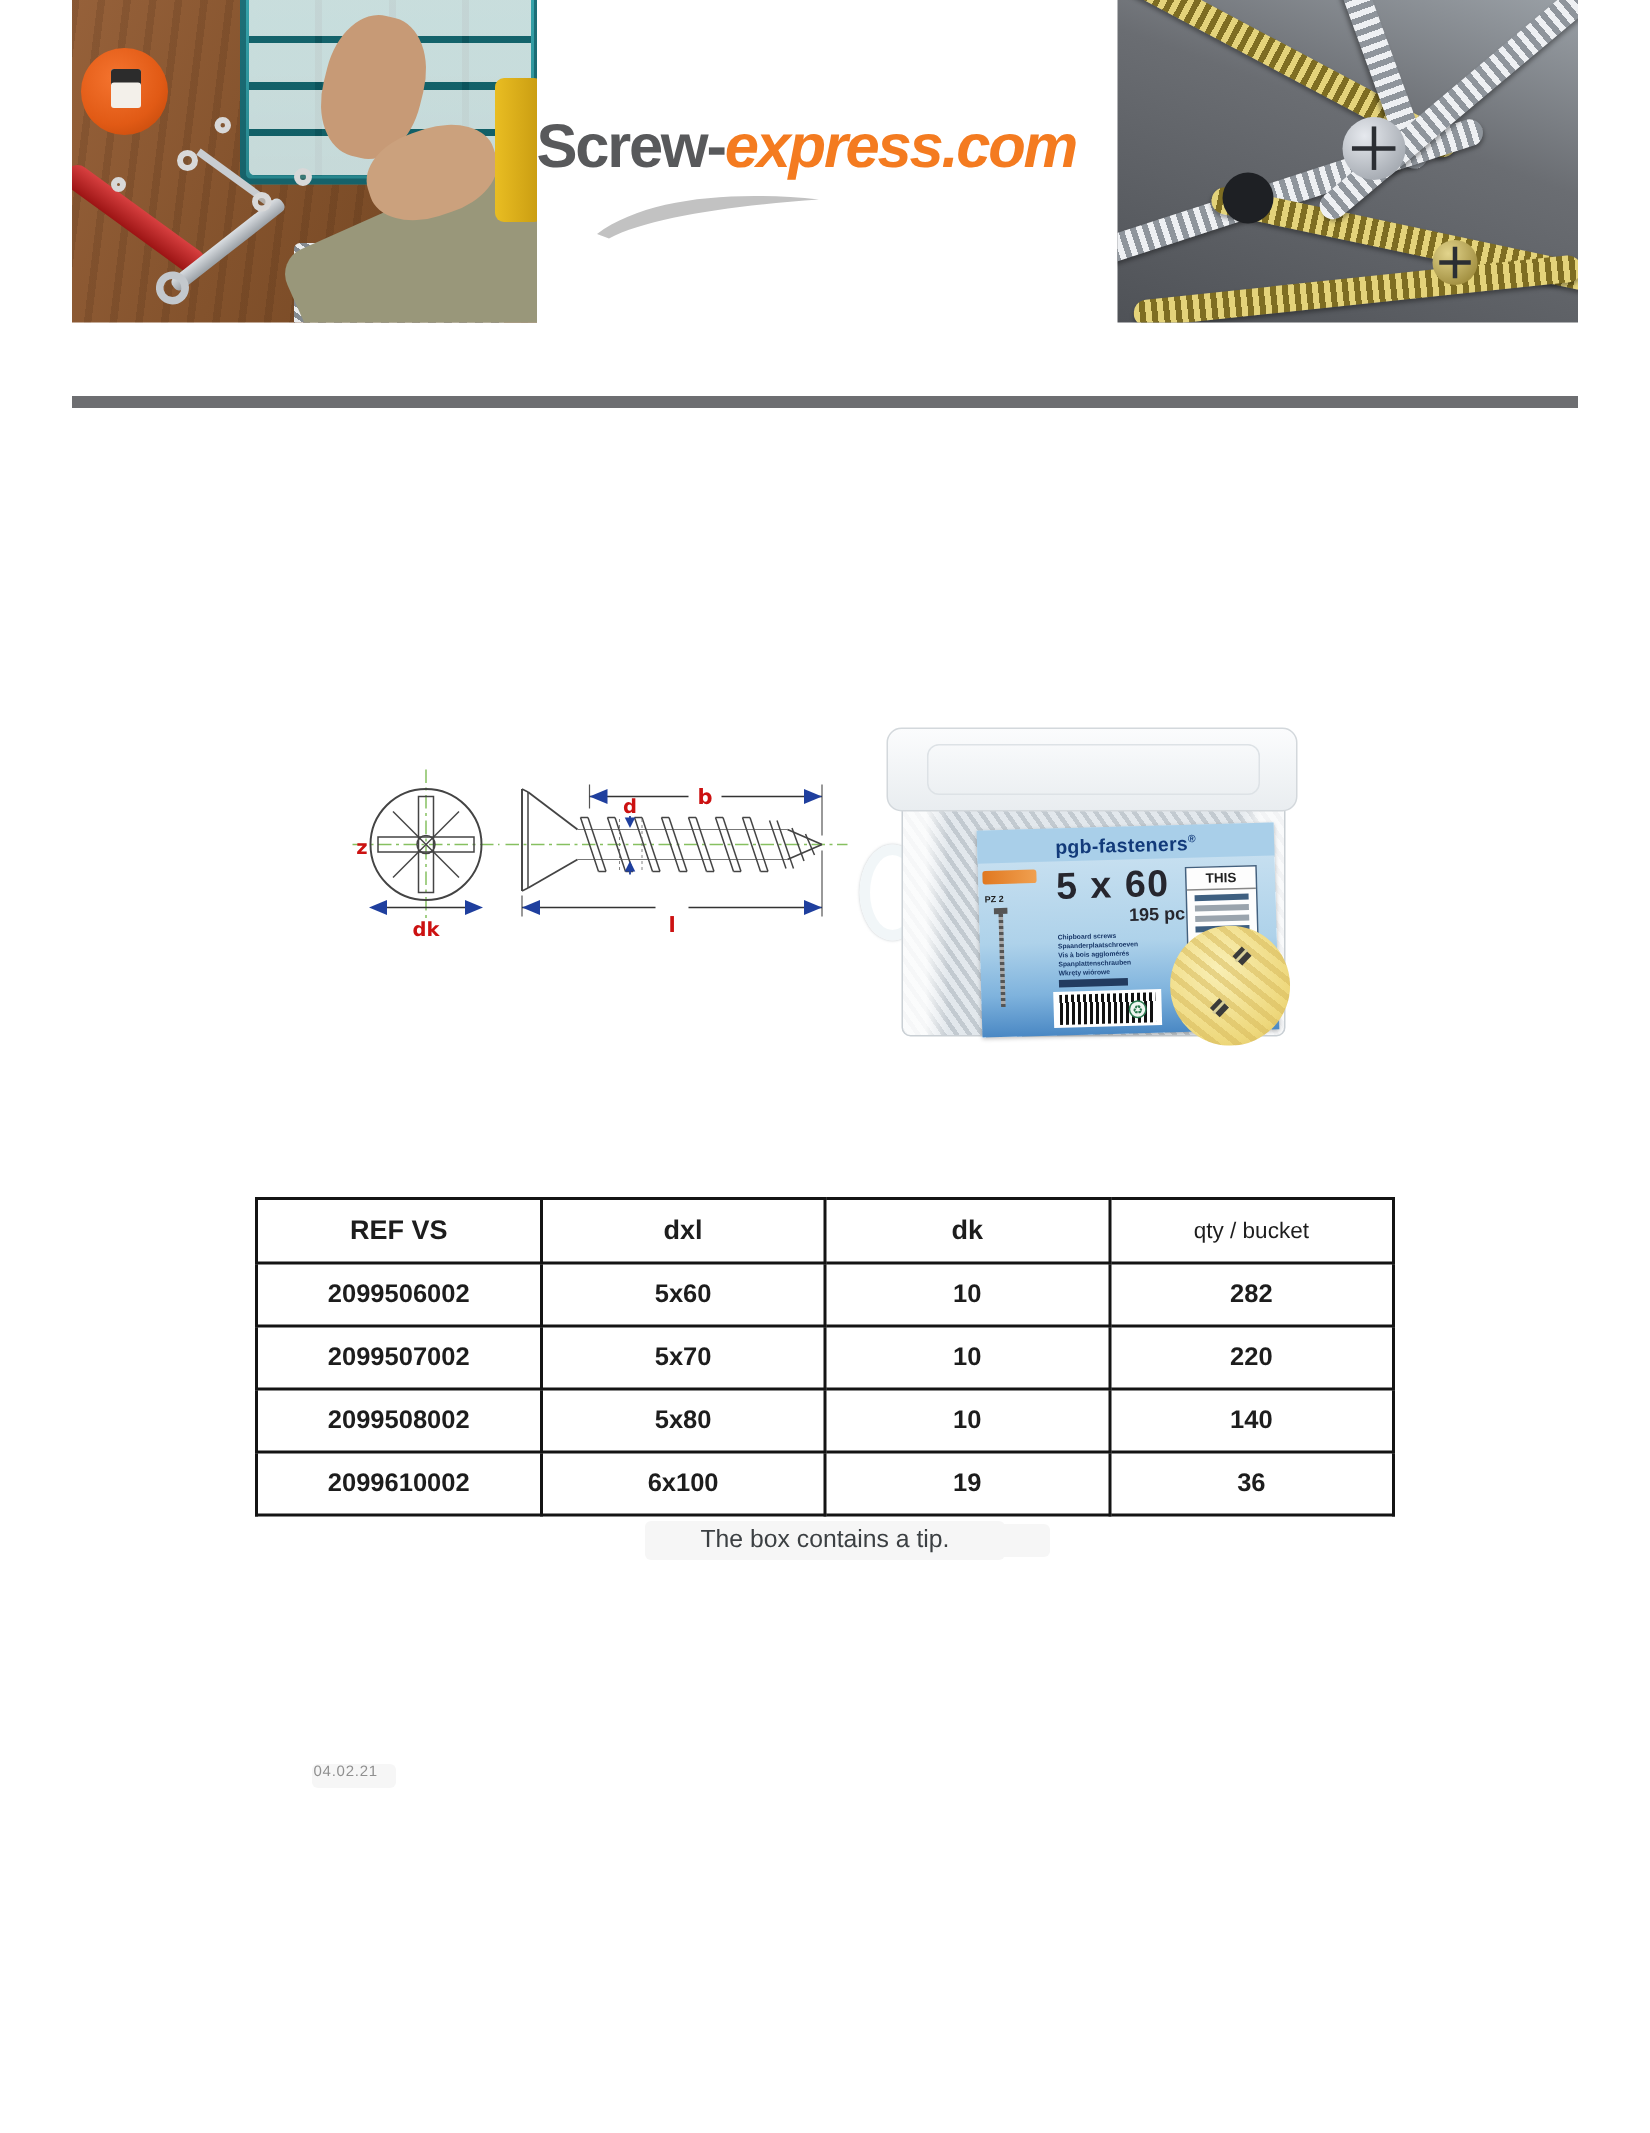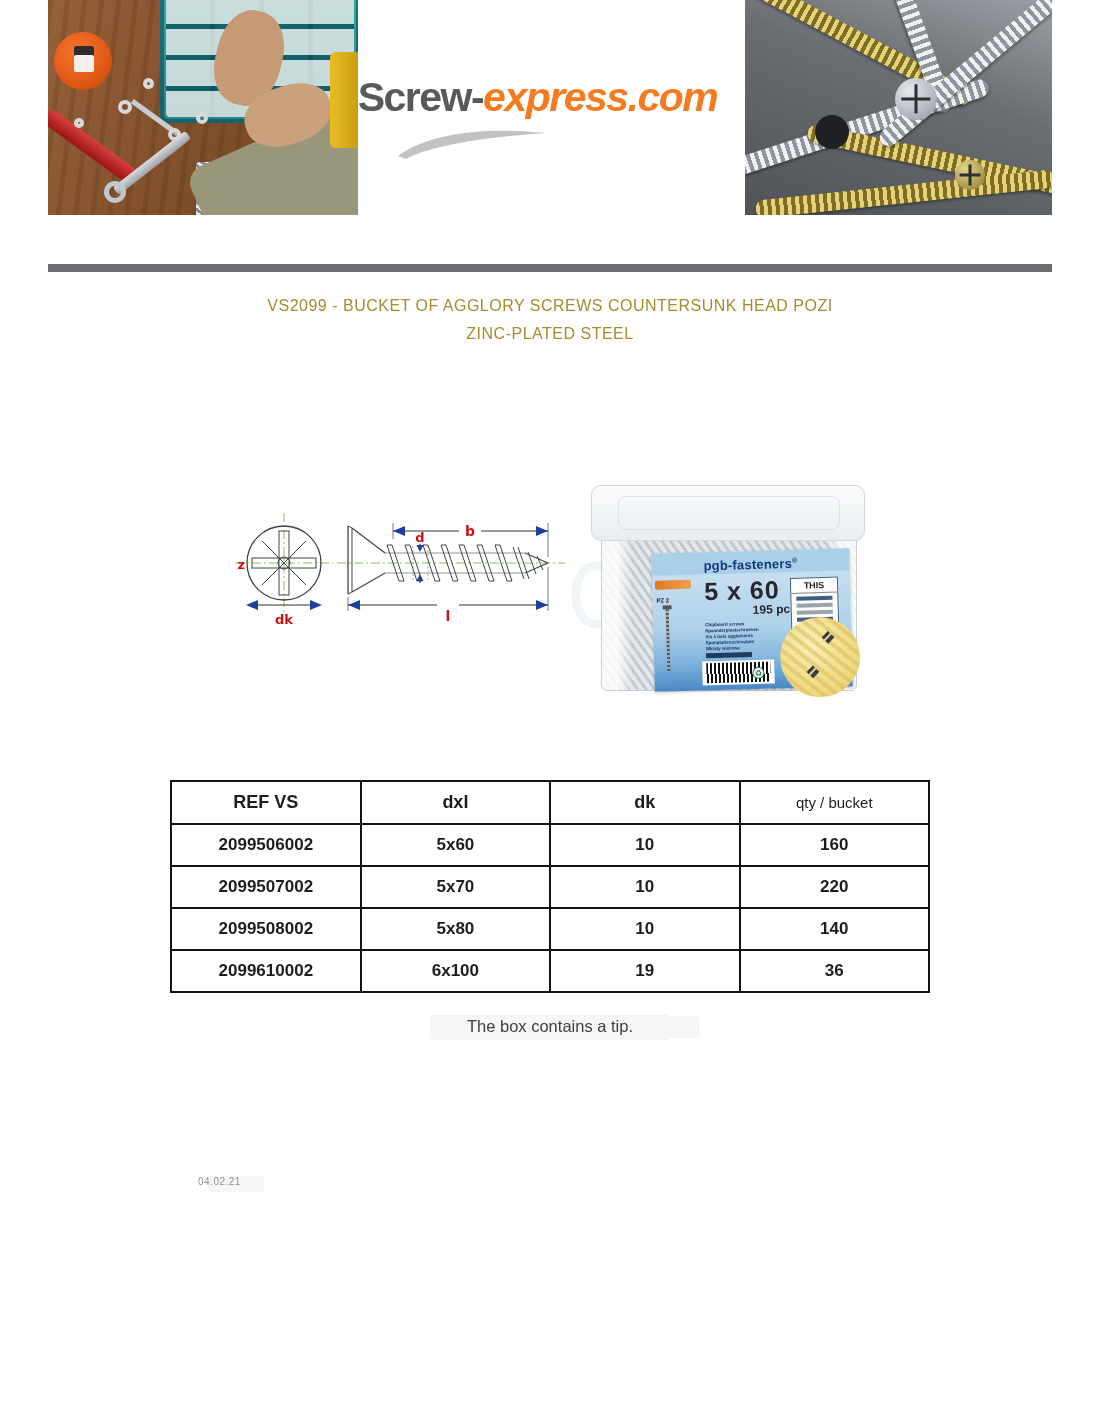--- a/index.html
+++ b/index.html
@@ -102,31 +102,31 @@
   .recycle-icon { position:absolute; left:98px; top:116px; width:12px; height:12px; border:1px solid #2a7a4f; border-radius:50%; color:#2a7a4f; font-size:8px; line-height:11px; text-align:center; background:#eef6f0; }
   .yellow-circle { position:absolute; right:-8px; bottom:-10px; width:80px; height:80px; border-radius:50%;
     background:
       repeating-linear-gradient(40deg, rgba(214,184,90,.5) 0 4px, rgba(0,0,0,0) 4px 9px),
       radial-gradient(circle at 40% 35%,#f9efb5 0%,#eed87c 70%,#dec05c 100%);
   }
   .mini-screwhead { position:absolute; width:9px; height:9px; background:#3a3a3a; transform:rotate(45deg); }
   .mini-screwhead:after { content:""; position:absolute; left:3px; top:-1px; width:2px; height:11px; background:#d8cf9a; }
 
   
-  #spec-table { position:absolute; left:170px; top:780px; width:760px; border-collapse:collapse;border-radius:29px; }
+  #spec-table { position:absolute; left:170px; top:798px; width:760px; border-collapse:collapse;border-radius:29px; }
   #spec-table td, #spec-table th { border:2px solid #141414; text-align:center; color:#1d1d1d; }
   #spec-table th { height:43px; font-size:18px; font-weight:bold; }
   #spec-table th.light { font-weight:normal; font-size:15px; }
   #spec-table td { height:42px; font-size:17px; font-weight:bold; }
   #spec-table col { width:190px; }
 
   
   .smudge { position:absolute; background:#f6f6f6; border-radius:4px; }
   #note { position:absolute; left:48px; top:1017px; width:1004px; text-align:center; font-size:16.5px; color:#3c4043; }
-  #rev-date { position:absolute; left:166px; top:1176px; font-size:10px; color:#8f8f8f; letter-spacing:.5px;padding-left:32px; }
+  #rev-date { position:absolute; left:177px; top:1176px; font-size:10px; color:#8f8f8f; letter-spacing:.5px;padding-left:32px; }
   #footer { position:absolute; left:48px; top:1383px; width:1004px; height:39px; background:#57585a; text-align:right; }
   #footer-email { display:inline-block; margin-right:52px; color:#ffffff; font-size:25px; font-weight:bold; line-height:39px;
     transform:scaleX(.82); transform-origin:right center; letter-spacing:-.5px; text-decoration:none; }
 
   .red-dim { fill:#cc1111; font-weight:bold; font-family:"DejaVu Sans",sans-serif; }
 </style>
 </head>
 <body>
 
 <div id="page">
@@ -175,24 +175,20 @@
     </div>
     <div class="screw-head-circle" style="left:70px;top:115px;width:34px;height:34px;background:#1e2024;"></div>
     <div class="screw-head-circle" style="left:210px;top:160px;width:30px;height:30px;background:radial-gradient(circle at 35% 30%,#e2d48c,#8f7b2a);">
       <div class="cross-slot"></div>
         <div class="cross-slot v"></div>
     </div>
   </div>
 
   <div id="gray-strip"></div>
 
-  <div id="doc-title">
-    <div>VS2099 - BUCKET OF AGGLORY SCREWS COUNTERSUNK HEAD POZI</div>
-    <div>ZINC-PLATED STEEL</div>
-  </div>
 
   <svg id="diagram" width="350" height="150" viewBox="0 0 350 150">
 
     <line x1="10" y1="70" x2="108" y2="70" stroke="#86c060" stroke-width="1" stroke-dasharray="9 3 2 3"></line>
     <line x1="59" y1="20" x2="59" y2="120" stroke="#86c060" stroke-width="1" stroke-dasharray="9 3 2 3"></line>
     <line x1="112" y1="70" x2="340" y2="70" stroke="#86c060" stroke-width="1" stroke-dasharray="9 3 2 3"></line>
 
     <circle cx="59" cy="70" r="37" fill="none" stroke="#444" stroke-width="1.3"></circle>
     <rect x="27" y="65" width="64" height="10" fill="none" stroke="#444" stroke-width="1"></rect>
     <rect x="54" y="38" width="10" height="64" fill="none" stroke="#444" stroke-width="1"></rect>
@@ -331,21 +327,21 @@
         <tr>
       <th>REF VS</th>
       <th>dxl</th>
       <th>dk</th>
       <th class="light">qty / bucket</th>
     </tr>
     <tr>
       <td>2099506002</td>
       <td>5x60</td>
       <td>10</td>
-      <td>160</td>
+      <td>282</td>
     </tr>
     <tr>
       <td>2099507002</td>
       <td>5x70</td>
       <td>10</td>
       <td>220</td>
     </tr>
     <tr>
       <td>2099508002</td>
       <td>5x80</td>

